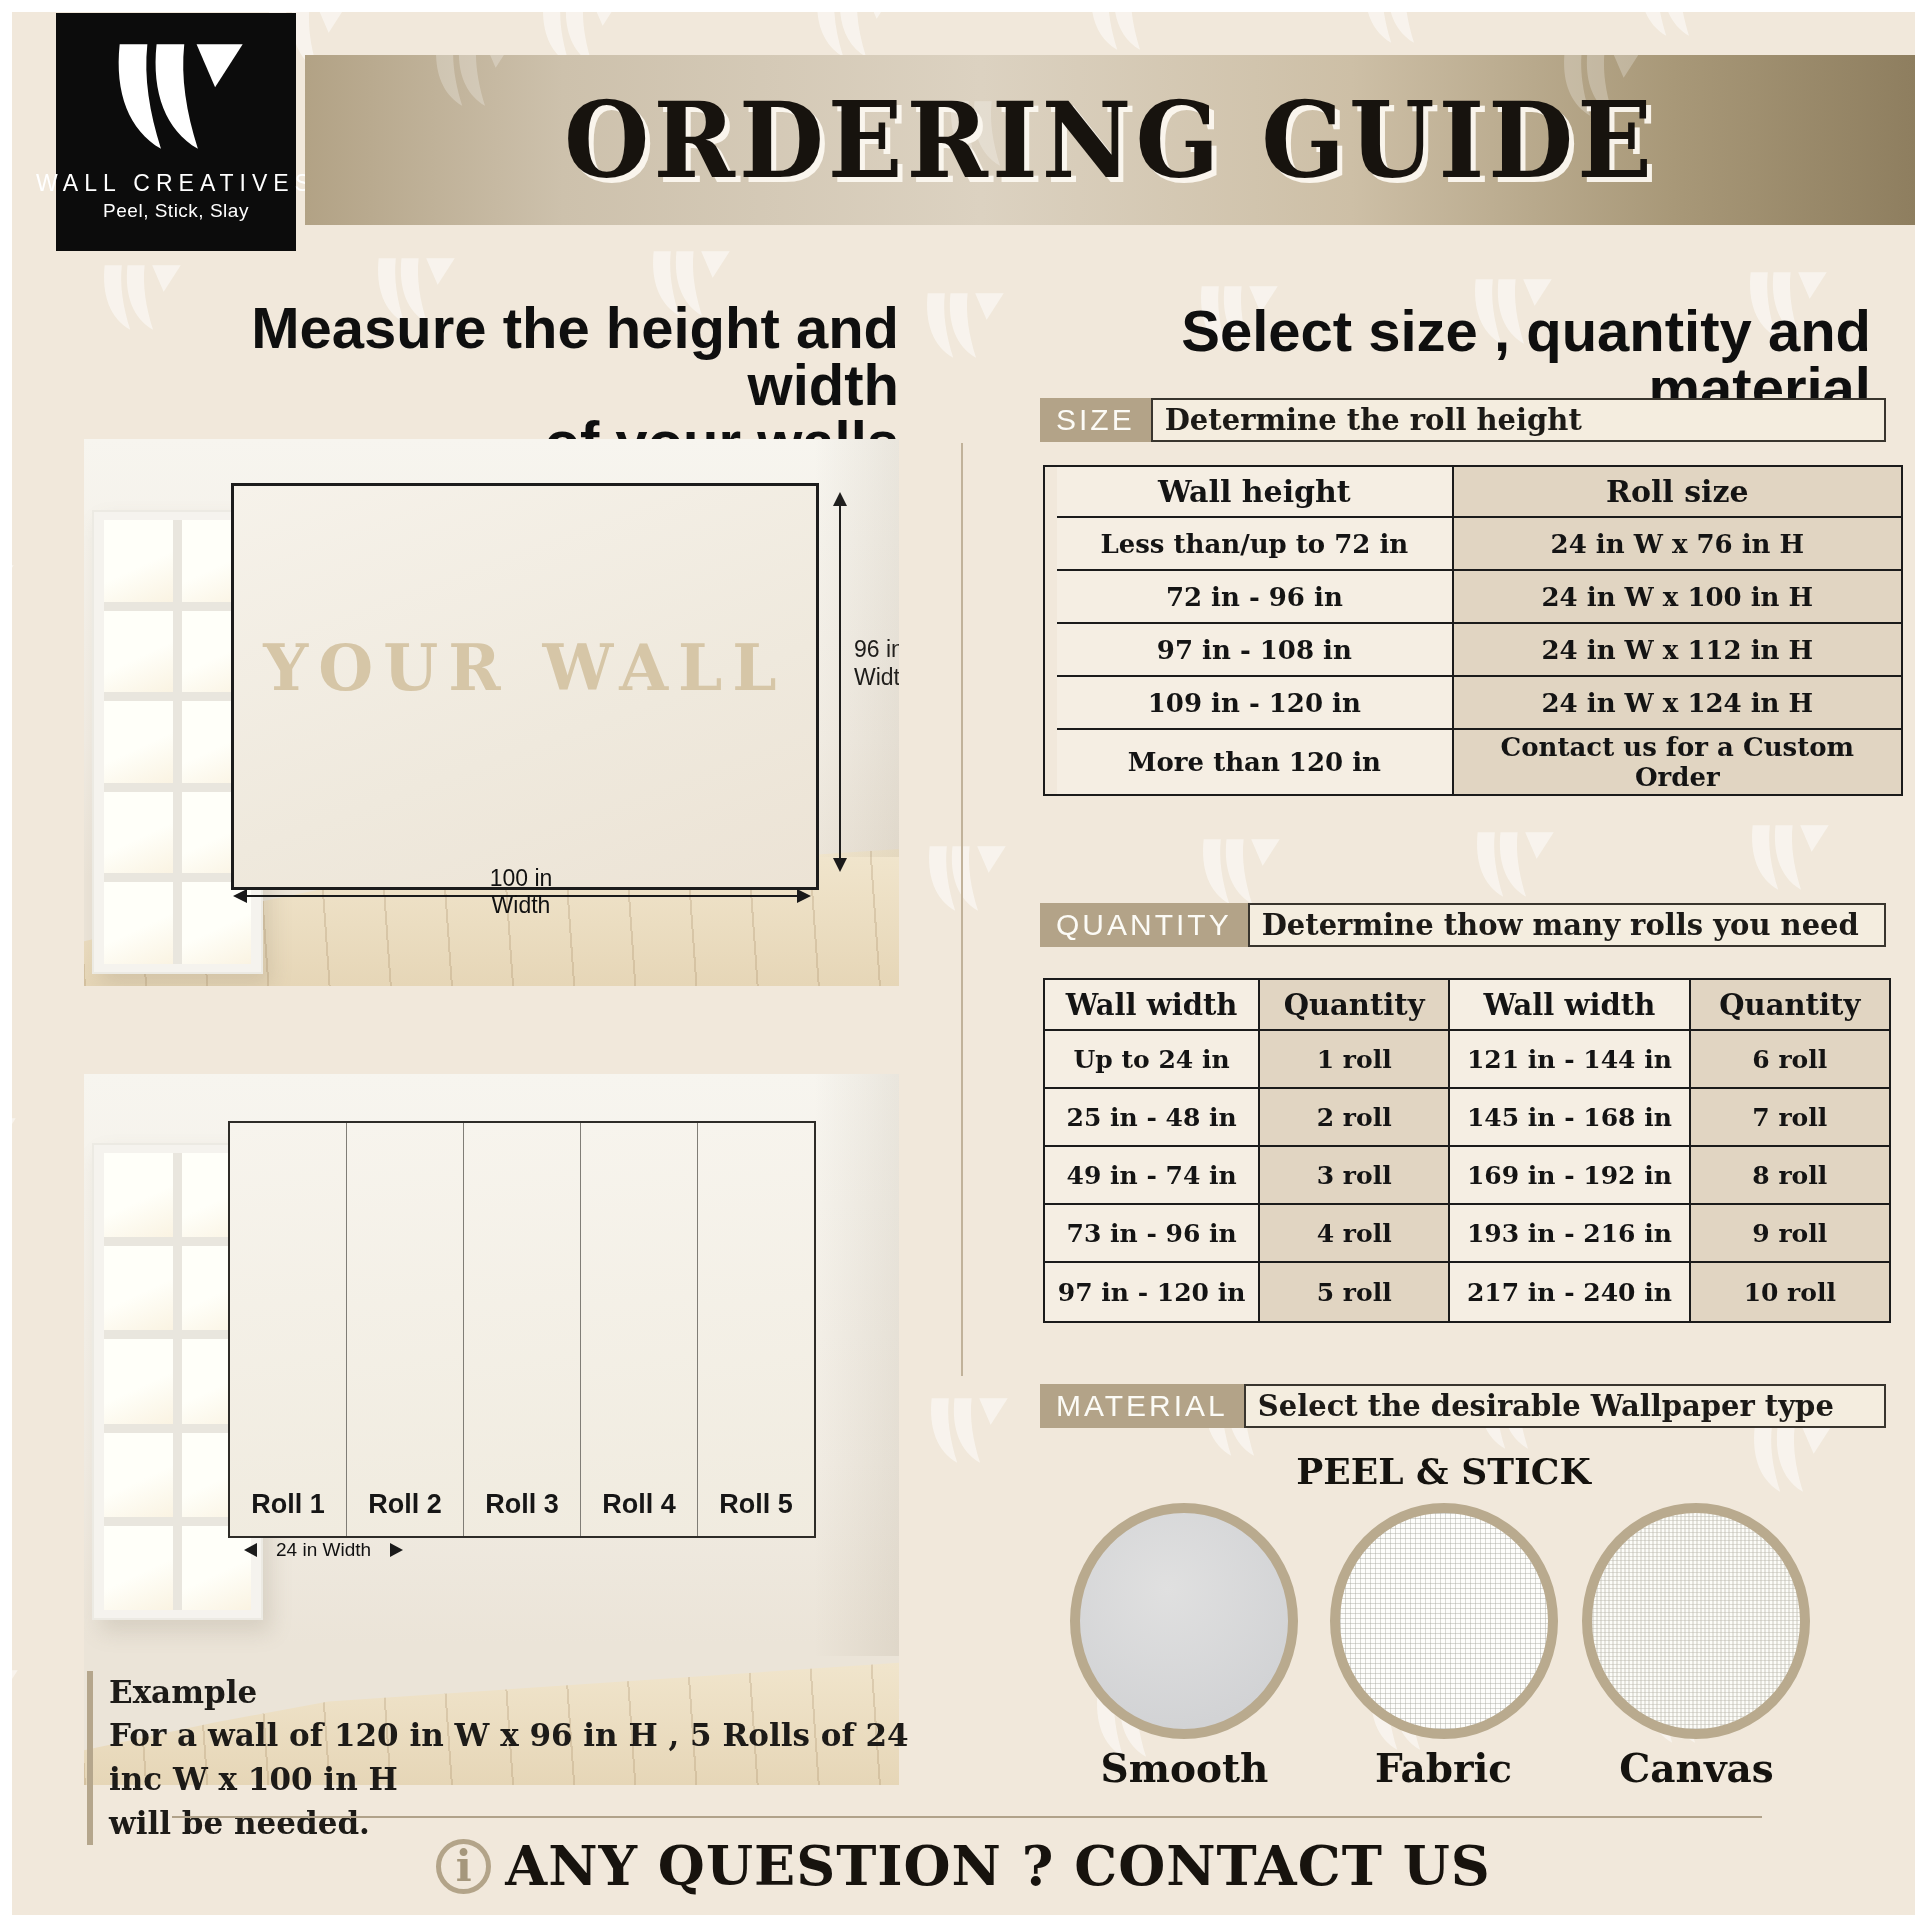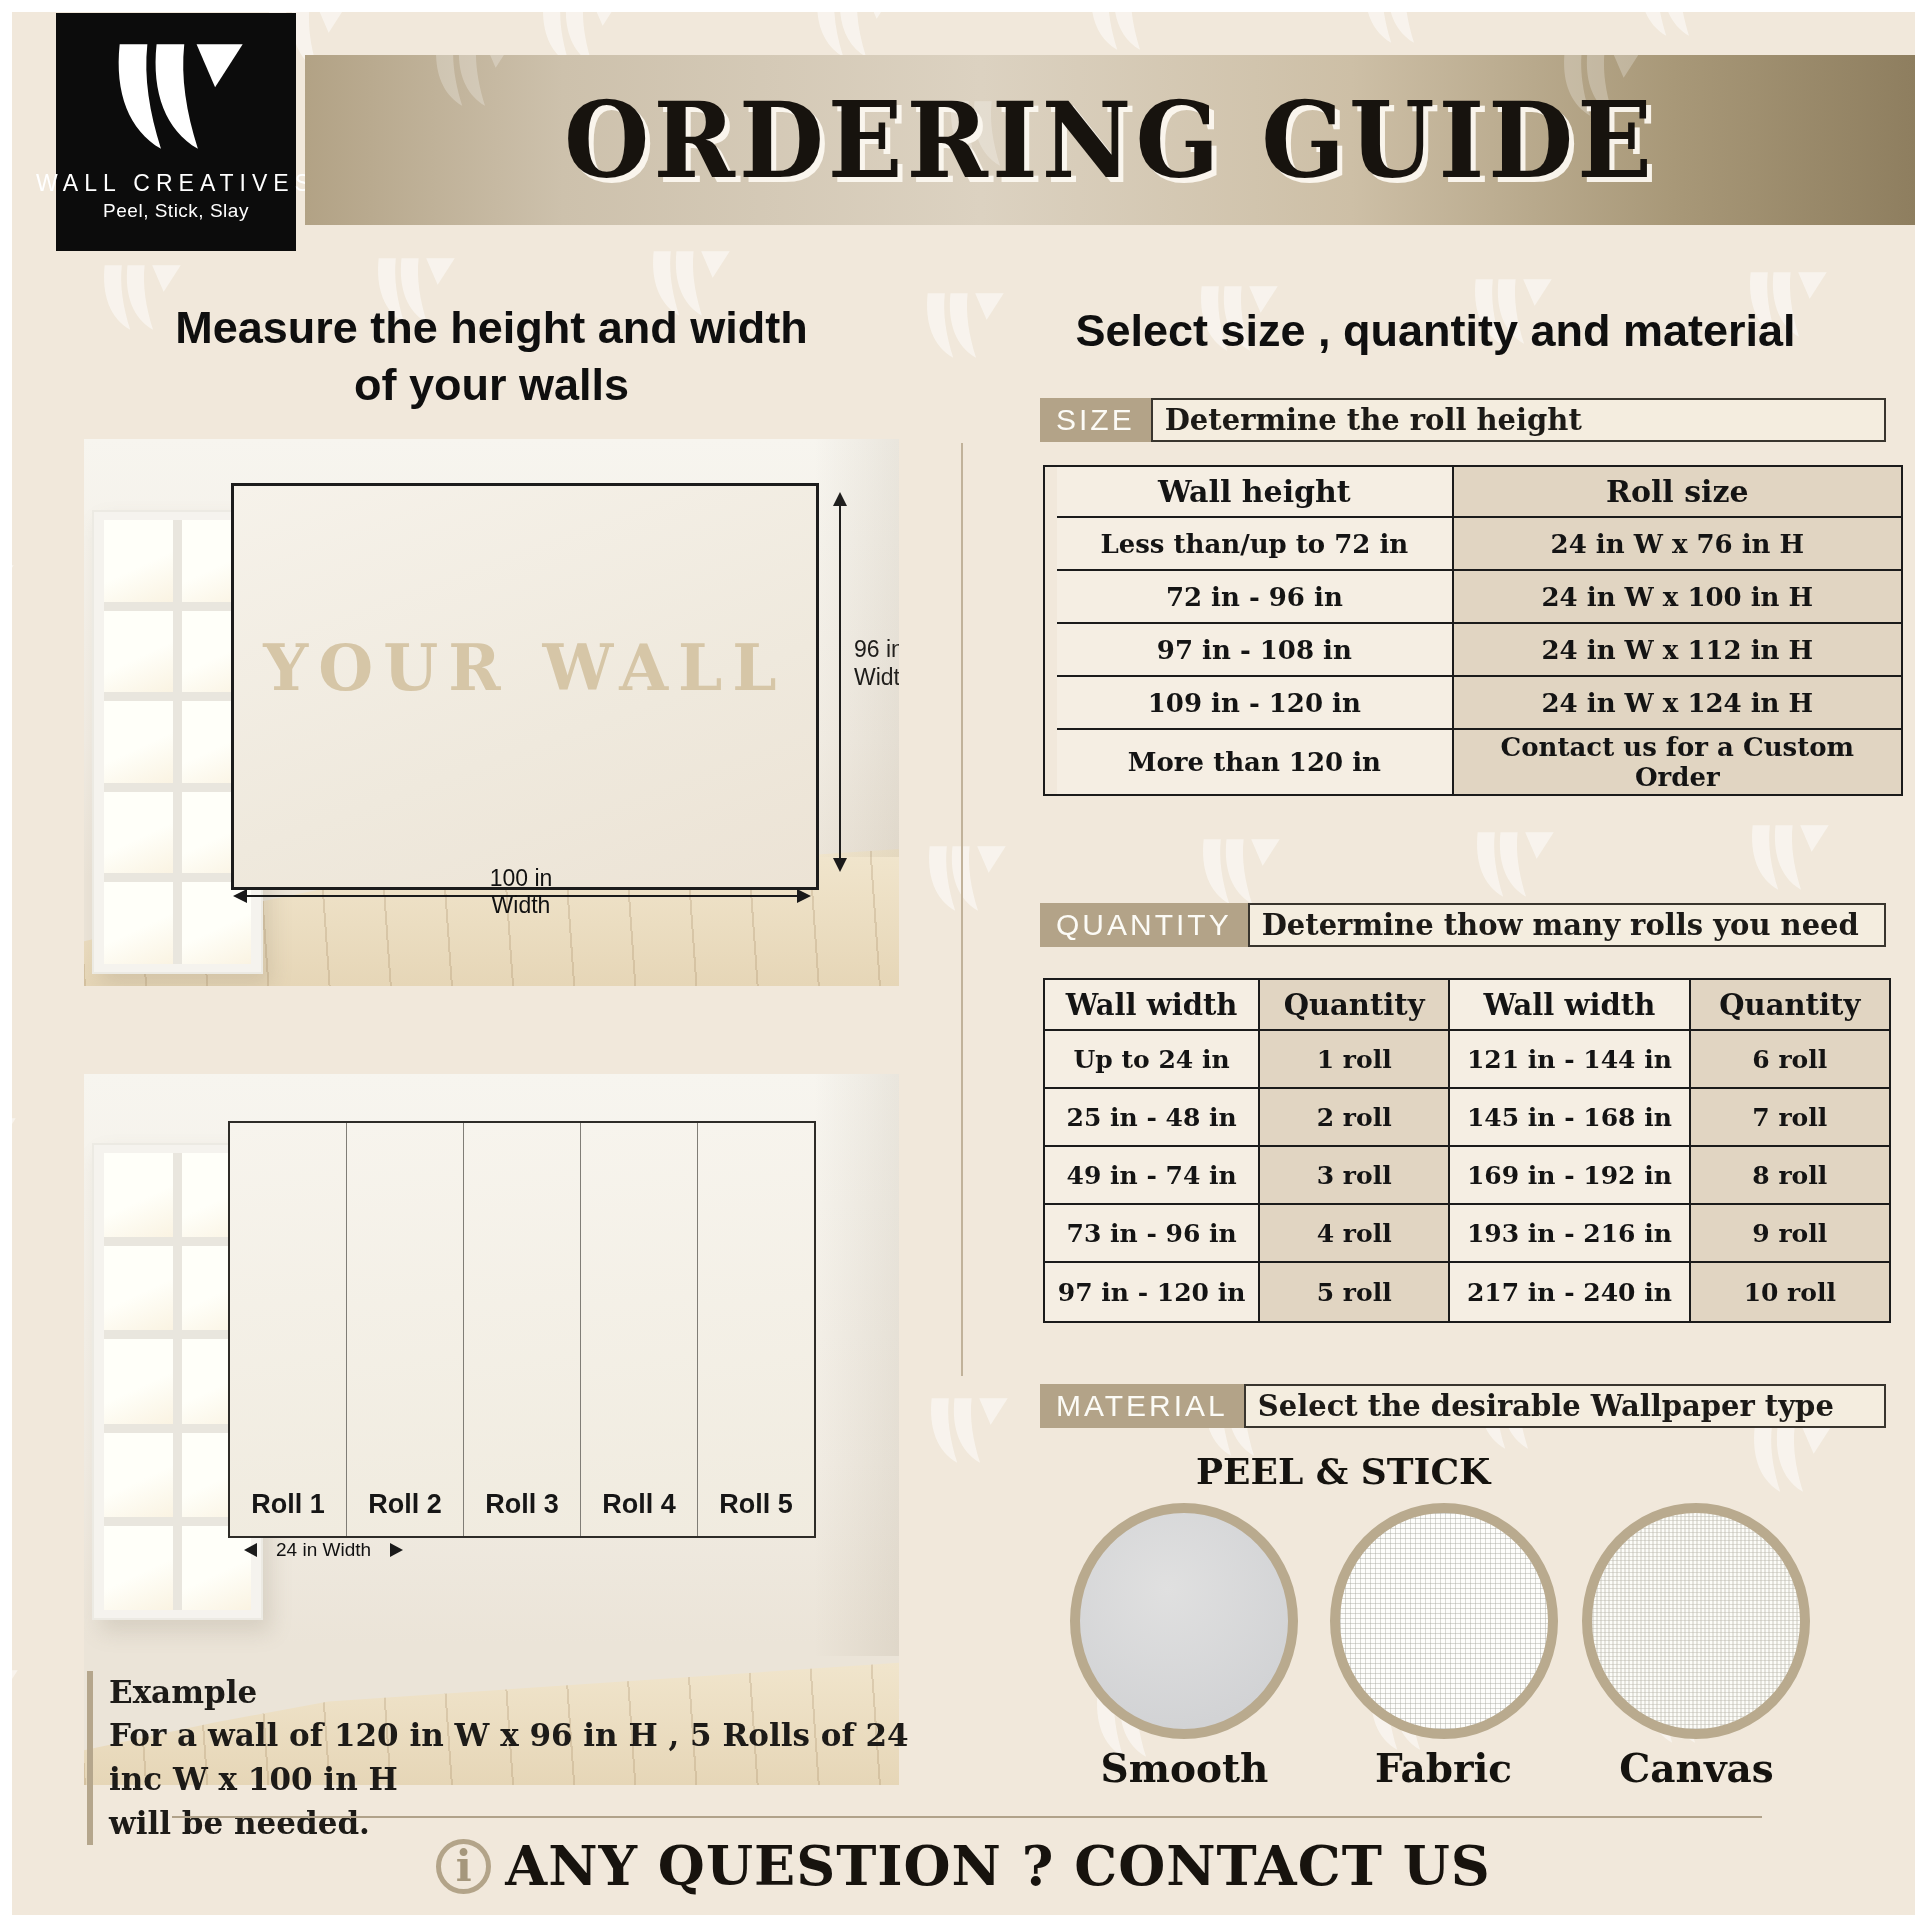--- a/index.html
+++ b/index.html
@@ -18,22 +18,22 @@
   .brand-name{color:#fff;font-size:23px;letter-spacing:6px;margin-top:8px;white-space:nowrap;}
   .brand-tagline{color:#fff;font-size:19px;letter-spacing:0.5px;margin-top:3px;}
   .banner{position:absolute;left:293px;top:43px;width:1610px;height:170px;
           background:linear-gradient(90deg,#b2a285 0%,#cdc1ac 16%,#dcd2c1 42%,#cdbfa6 65%,#a89878 85%,#8e7e5f 100%);
           display:flex;align-items:center;justify-content:center;overflow:hidden;}
   .banner .wm{opacity:.25;}
   .main-title{font-family:"DejaVu Serif","Liberation Serif",serif;font-weight:bold;font-size:98px;
               letter-spacing:4px;color:#17130e;transform:scaleY(1.07);
               text-shadow:5px 4px 0 rgba(252,248,240,.95);white-space:nowrap;}
   
-  .col-heading{position:absolute;font-weight:bold;font-size:45px;line-height:57px;color:#0f0f0f;
-               text-align:center;letter-spacing:0;}
+  .col-heading{position:absolute;font-weight:bold;font-size:58px;line-height:57px;color:#0f0f0f;
+               text-align:right;letter-spacing:0;}
   
   .room{position:absolute;left:72px;width:815px;overflow:hidden;
         background:linear-gradient(180deg,#f7f5ef 0%,#f1ece3 55%,#ebe4d8 80%);}
   .room::after{content:'';position:absolute;top:0;right:0;width:85px;bottom:129px;
         background:linear-gradient(90deg,rgba(0,0,0,0),rgba(150,135,110,.14));}
   .room1{top:427px;height:547px;}
   .room2{top:1062px;height:711px;}
   .floor{position:absolute;left:0;right:0;bottom:0;
          background:repeating-linear-gradient(86deg,rgba(150,120,80,.22) 0 2px,rgba(0,0,0,0) 2px 61px),
                     linear-gradient(180deg,#f2e7cf,#e6d6b7);}
@@ -99,21 +99,21 @@
   .size-table .cell.header{font-size:30px;}
   .size-table .c1{border-right:none;}
   .quantity-table{top:966px;height:341px;grid-template-columns:25.5% 22.5% 28.5% 23.5%;grid-template-rows:51px repeat(5,1fr);}
   .quantity-table .cell{font-size:25px;}
   .quantity-table .cell.header{font-size:29px;}
   .quantity-table .c3{border-right:none;}
   .grid-table .last-row{border-bottom:none;}
   .cell.cream{background:#f5eee3;}
   .cell.tan{background:#e1d5c2;}
   
-  .peel-stick{position:absolute;left:1184px;top:1438px;width:495px;
+  .peel-stick{position:absolute;left:1184px;top:1438px;width:495px;text-align:center;
               font-family:"DejaVu Serif","Liberation Serif",serif;font-weight:bold;font-size:36px;color:#15130f;}
   .swatch{position:absolute;top:1491px;width:228px;height:236px;border-radius:50%;border:10px solid #b9aa8e;
           box-sizing:border-box;}
   .swatch.smooth{left:1058px;background:radial-gradient(circle at 42% 35%,#e0e0e0,#d2d3d5 75%);}
   .swatch.fabric{left:1318px;
       background:repeating-linear-gradient(0deg,rgba(170,170,162,.45) 0 1px,rgba(0,0,0,0) 1px 5px),
                  repeating-linear-gradient(90deg,rgba(170,170,162,.45) 0 1px,rgba(0,0,0,0) 1px 5px),
                  #fdfdfb;}
   .swatch.canvas{left:1570px;
       background:repeating-linear-gradient(0deg,rgba(190,188,178,.5) 0 1px,rgba(0,0,0,0) 1px 4px),

